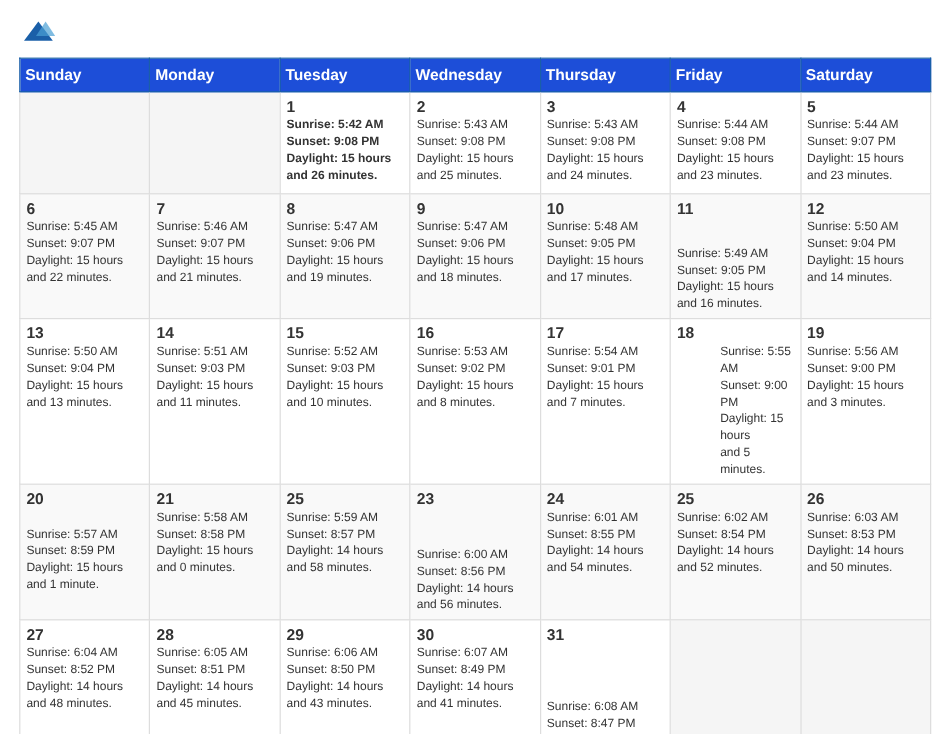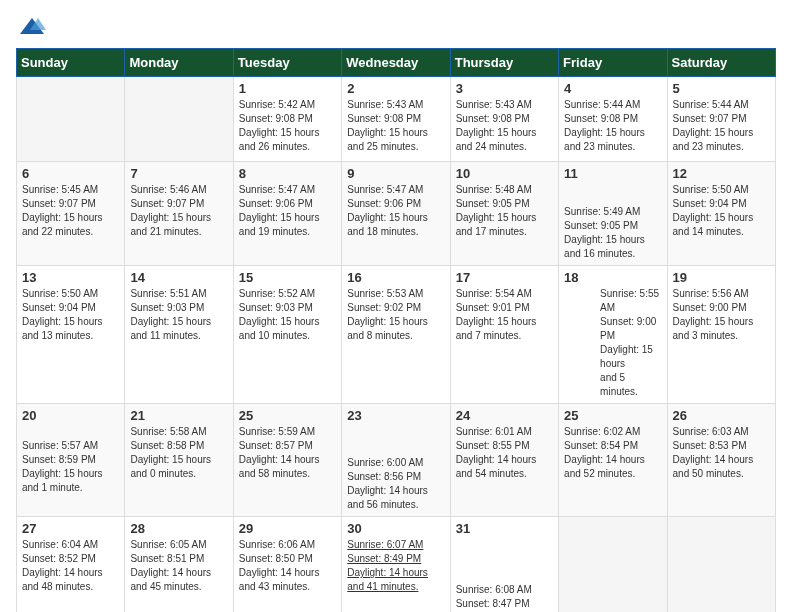--- a/index.html
+++ b/index.html
@@ -52,21 +52,21 @@
     .location {
       font-size: 16px;
       color: #444;
     }
     .calendar {
       width: 100%;
       border-collapse: collapse;
       border: 1px solid #ccc;
     }
     .calendar th {
-      background-color: #14532d;
+      background-color: #1d4ed8;
       color: #fff;
       font-size: 13px;
       font-weight: bold;
       padding: 6px 4px;
       text-align: left;
       border: 1px solid #1a5fa8;
     }
     .calendar td {
       vertical-align: top;
       padding: 4px 5px;
@@ -129,21 +129,21 @@
         <th>Friday</th>
         <th>Saturday</th>
       </tr>
   </thead>
   <tbody id="calendar-body">
   <tr class="week-row">
         <td class="empty-cell"></td>
         <td class="empty-cell"></td>
         <td>
           <span class="day-num">1</span>
-          <div class="day-info" style="white-space: pre-line;">Sunrise: 5:42 AM
+          <div class="day-info" style="white-space: pre-line; font-weight: bold;">Sunrise: 5:42 AM
 Sunset: 9:08 PM
 Daylight: 15 hours
 and 26 minutes.</div>
         </td>
         <td>
           <span class="day-num">2</span>
           <div class="day-info" style="white-space: pre-line;">Sunrise: 5:43 AM
 Sunset: 9:08 PM
 Daylight: 15 hours
 and 25 minutes.</div>
@@ -340,21 +340,21 @@
         </td>
         <td>
           <span class="day-num">29</span>
           <div class="day-info" style="white-space: pre-line;">Sunrise: 6:06 AM
 Sunset: 8:50 PM
 Daylight: 14 hours
 and 43 minutes.</div>
         </td>
         <td>
           <span class="day-num">30</span>
-          <div class="day-info" style="white-space: pre-line; text-decoration: underline;">Sunrise: 6:07 AM
+          <div class="day-info" style="white-space: pre-line;">Sunrise: 6:07 AM
 Sunset: 8:49 PM
 Daylight: 14 hours
 and 41 minutes.</div>
         </td>
         <td>
           <span class="day-num">31</span>
           <div class="day-info" style="white-space: pre-line; margin-top: 47px;">Sunrise: 6:08 AM
 Sunset: 8:47 PM
 Daylight: 14 hours
 and 39 minutes.</div>

